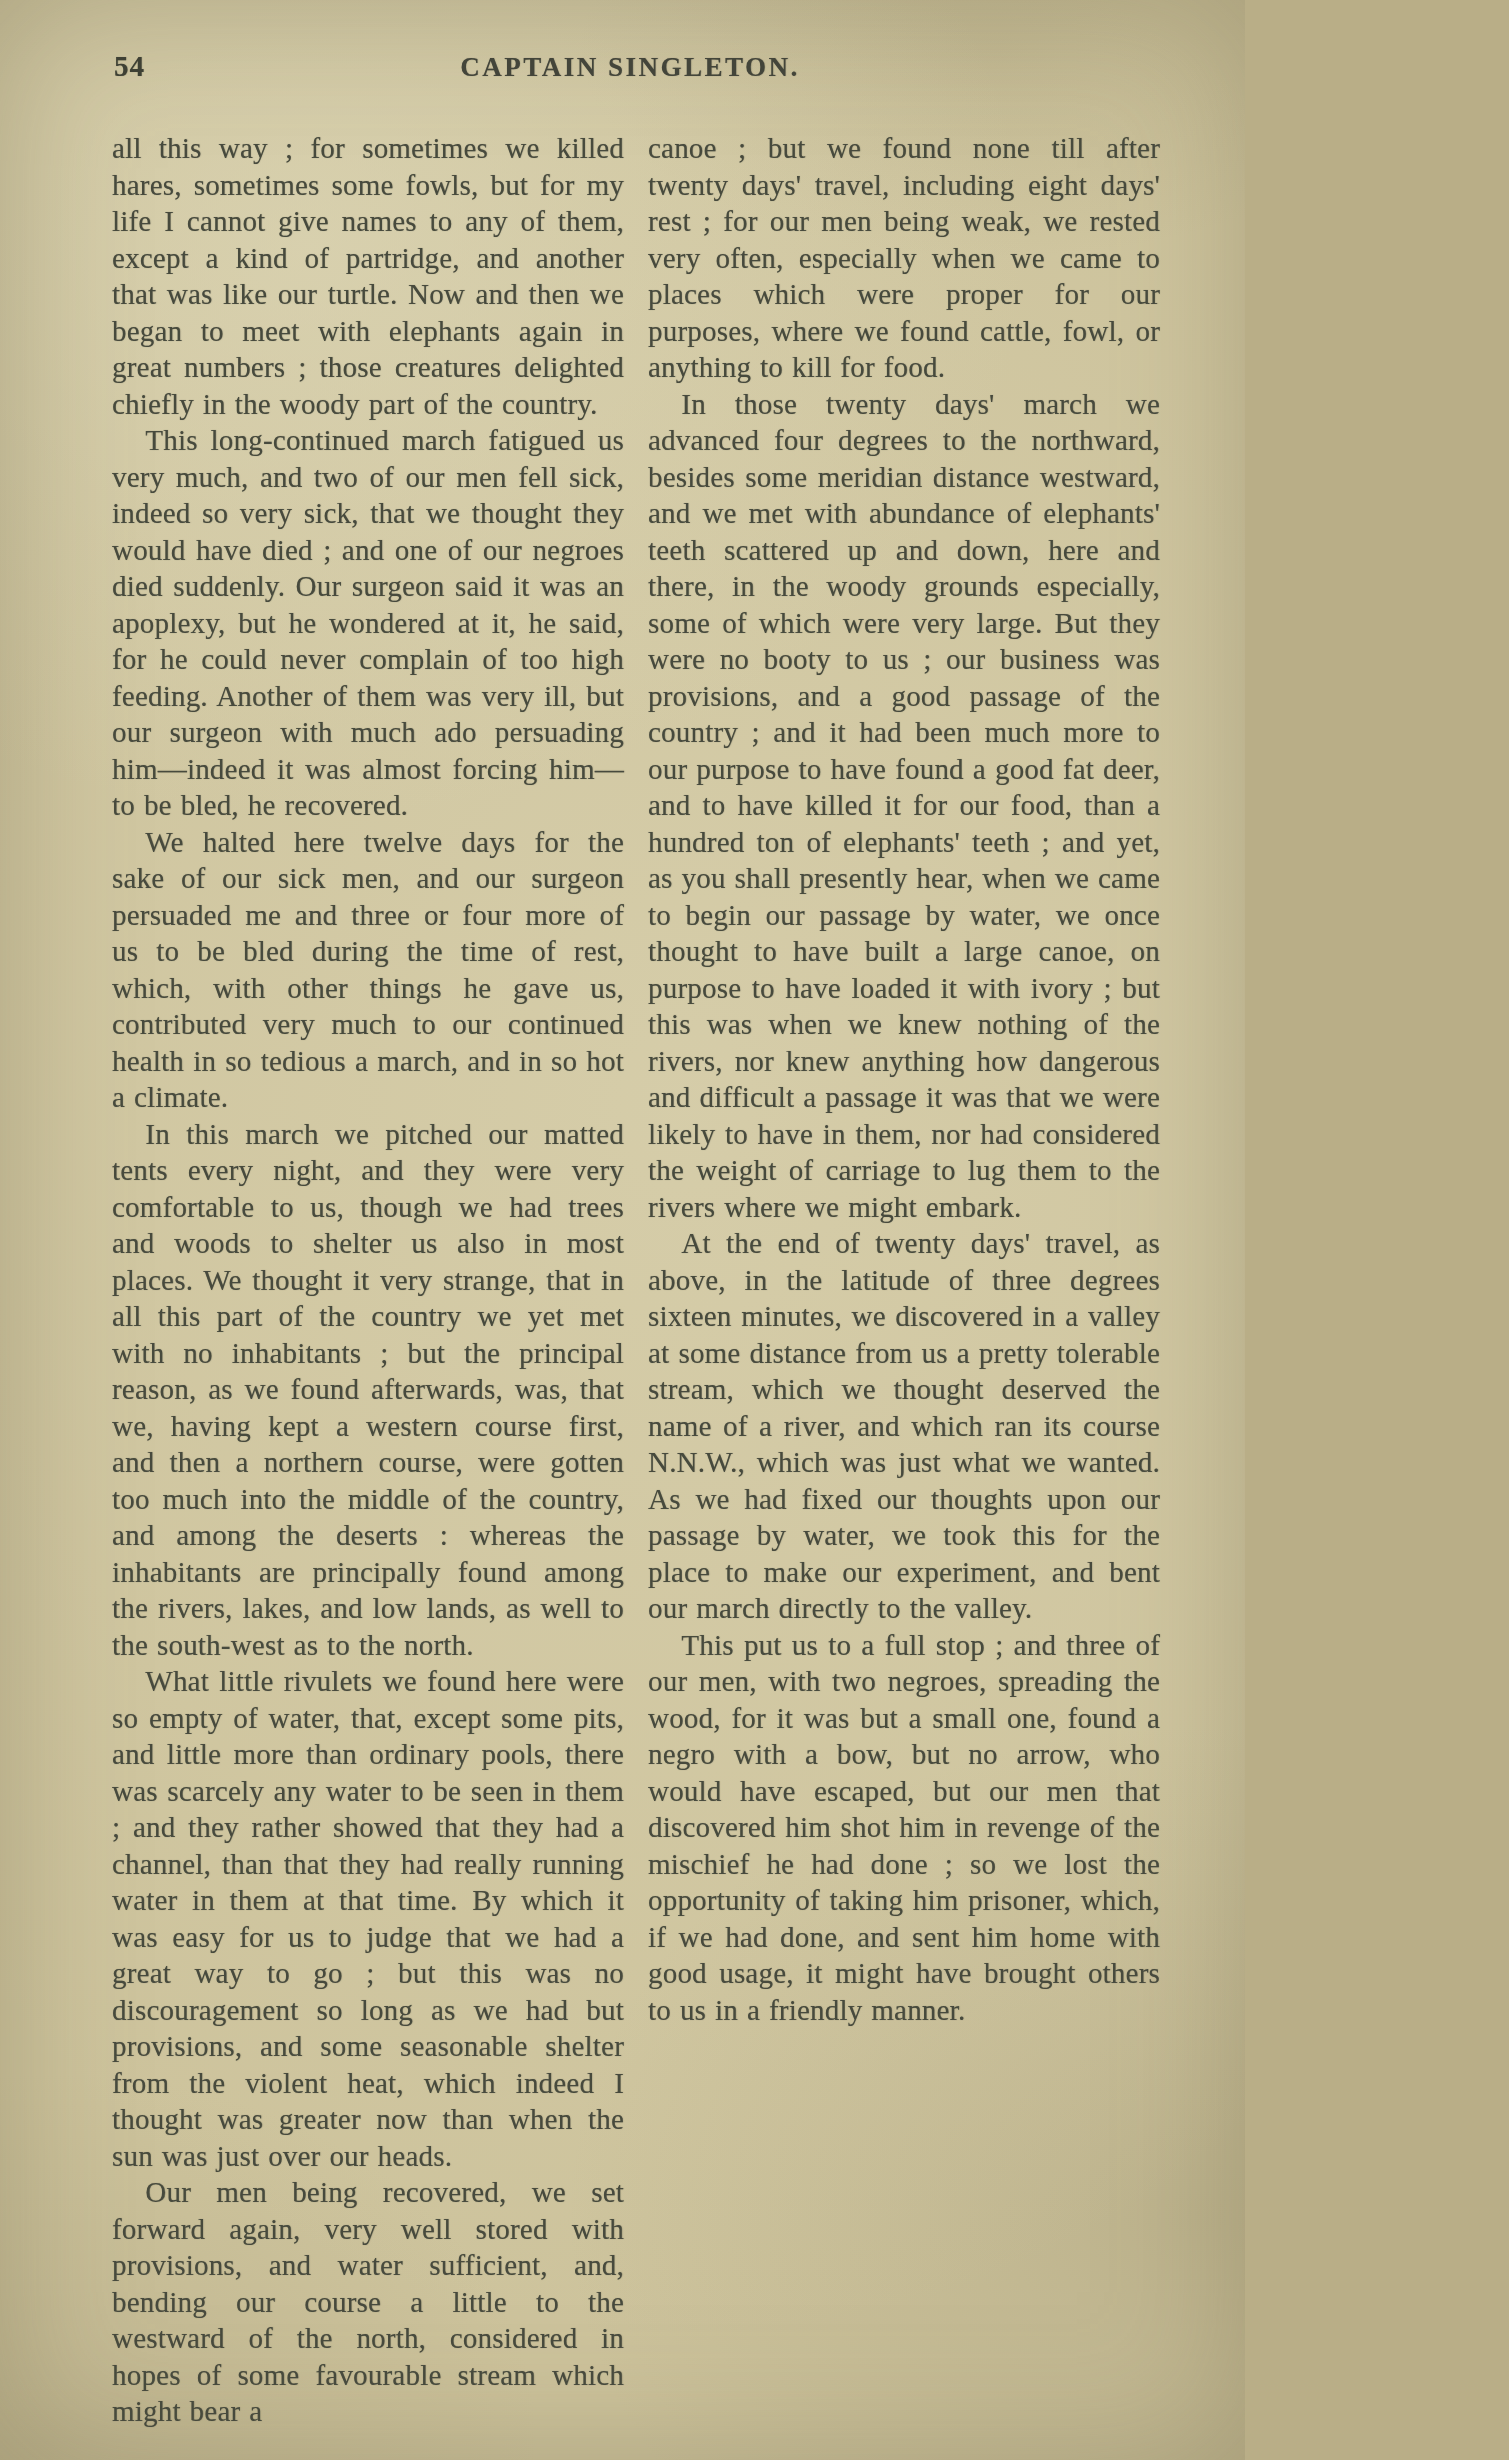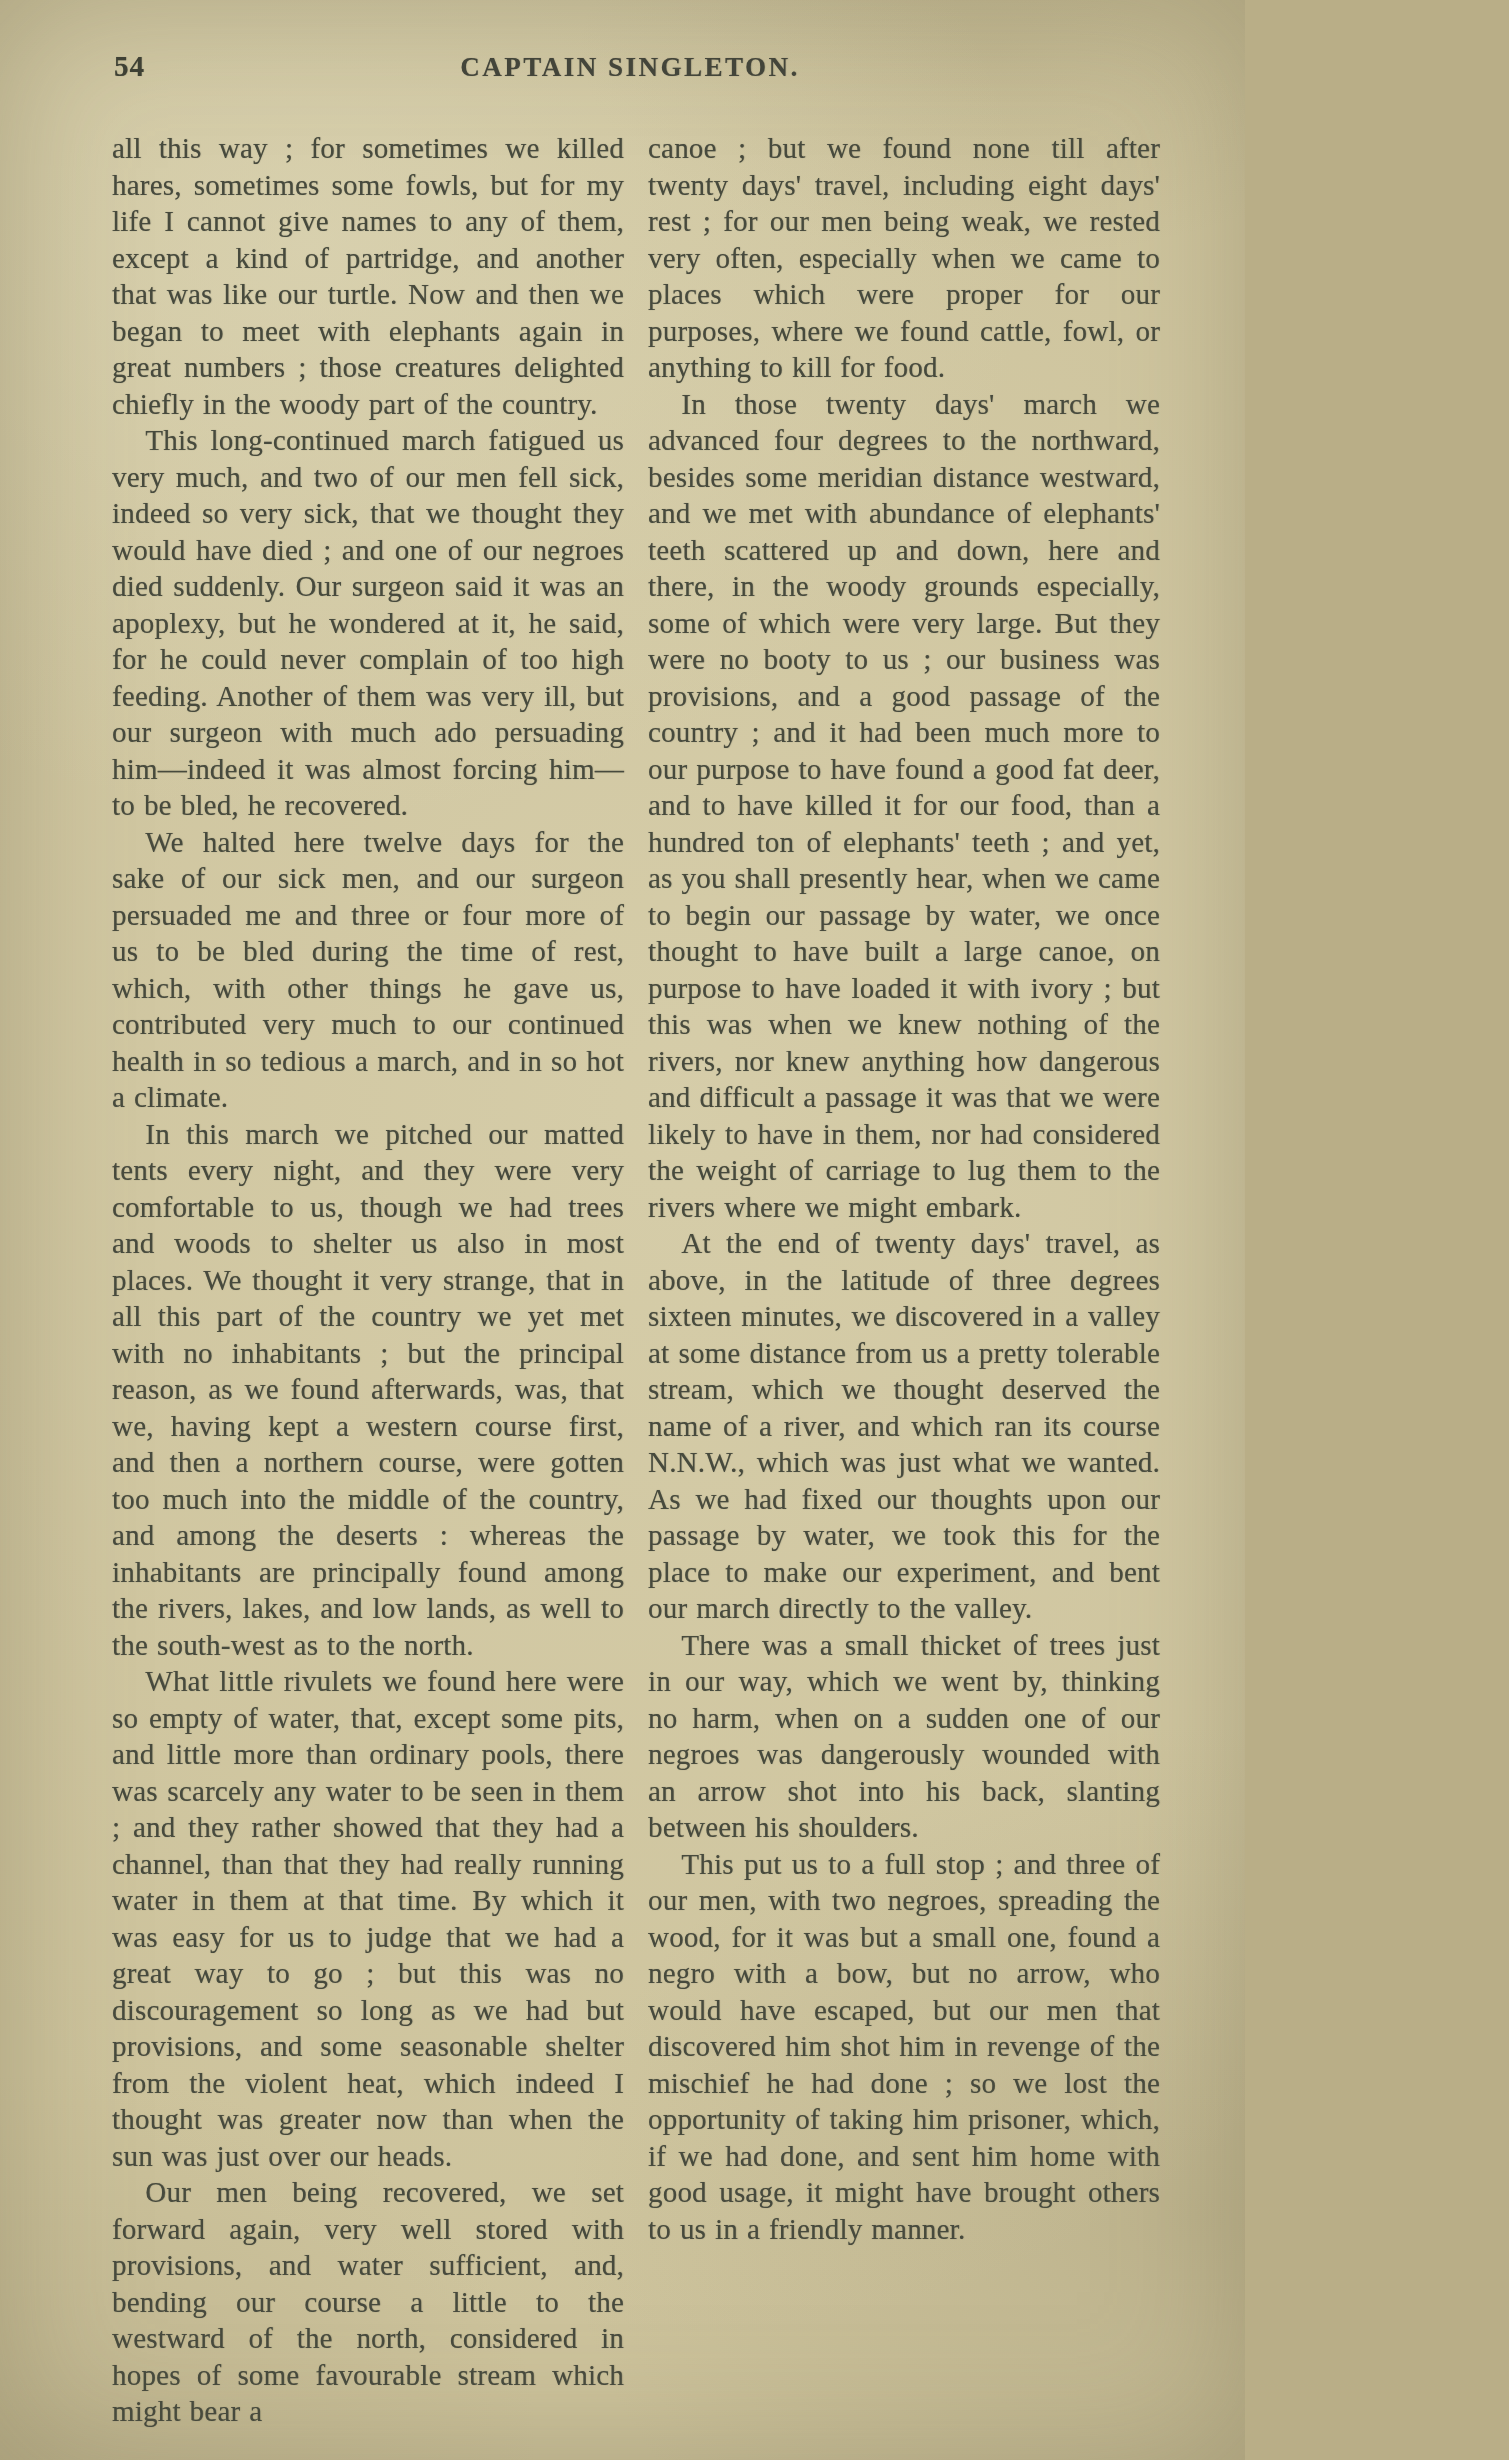--- a/index.html
+++ b/index.html
@@ -98,19 +98,18 @@
       <p>We halted here twelve days for the sake of our sick men, and our surgeon persuaded me and three or four more of us to be bled during the time of rest, which, with other things he gave us, contributed very much to our continued health in so tedious a march, and in so hot a climate.</p>
       <p>In this march we pitched our matted tents every night, and they were very comfortable to us, though we had trees and woods to shelter us also in most places. We thought it very strange, that in all this part of the country we yet met with no inhabitants ; but the principal reason, as we found afterwards, was, that we, having kept a western course first, and then a northern course, were gotten too much into the middle of the country, and among the deserts : whereas the inhabitants are principally found among the rivers, lakes, and low lands, as well to the south-west as to the north.</p>
       <p>What little rivulets we found here were so empty of water, that, except some pits, and little more than ordinary pools, there was scarcely any water to be seen in them ; and they rather showed that they had a channel, than that they had really running water in them at that time. By which it was easy for us to judge that we had a great way to go ; but this was no discouragement so long as we had but provisions, and some seasonable shelter from the violent heat, which indeed I thought was greater now than when the sun was just over our heads.</p>
       <p>Our men being recovered, we set forward again, very well stored with provisions, and water sufficient, and, bending our course a little to the westward of the north, considered in hopes of some favourable stream which might bear a</p>
     </div>
 
     <div class="column">
       <p class="no-indent">canoe ; but we found none till after twenty days' travel, including eight days' rest ; for our men being weak, we rested very often, especially when we came to places which were proper for our purposes, where we found cattle, fowl, or anything to kill for food.</p>
       <p>In those twenty days' march we advanced four degrees to the northward, besides some meridian distance westward, and we met with abundance of elephants' teeth scattered up and down, here and there, in the woody grounds especially, some of which were very large. But they were no booty to us ; our business was provisions, and a good passage of the country ; and it had been much more to our purpose to have found a good fat deer, and to have killed it for our food, than a hundred ton of elephants' teeth ; and yet, as you shall presently hear, when we came to begin our passage by water, we once thought to have built a large canoe, on purpose to have loaded it with ivory ; but this was when we knew nothing of the rivers, nor knew anything how dangerous and difficult a passage it was that we were likely to have in them, nor had considered the weight of carriage to lug them to the rivers where we might embark.</p>
       <p>At the end of twenty days' travel, as above, in the latitude of three degrees sixteen minutes, we discovered in a valley at some distance from us a pretty tolerable stream, which we thought deserved the name of a river, and which ran its course N.N.W., which was just what we wanted. As we had fixed our thoughts upon our passage by water, we took this for the place to make our experiment, and bent our march directly to the valley.</p>
-      <p>There was a small thicket of trees just in our way, which we went by, thinking no harm, when on a sudden one of our negroes was dangerously wounded with an arrow shot into his back, slanting between his shoulders.</p>
       <p>This put us to a full stop ; and three of our men, with two negroes, spreading the wood, for it was but a small one, found a negro with a bow, but no arrow, who would have escaped, but our men that discovered him shot him in revenge of the mischief he had done ; so we lost the opportunity of taking him prisoner, which, if we had done, and sent him home with good usage, it might have brought others to us in a friendly manner.</p>
     </div>
 
   </main>
 
 </div>
 
 </body></html>

